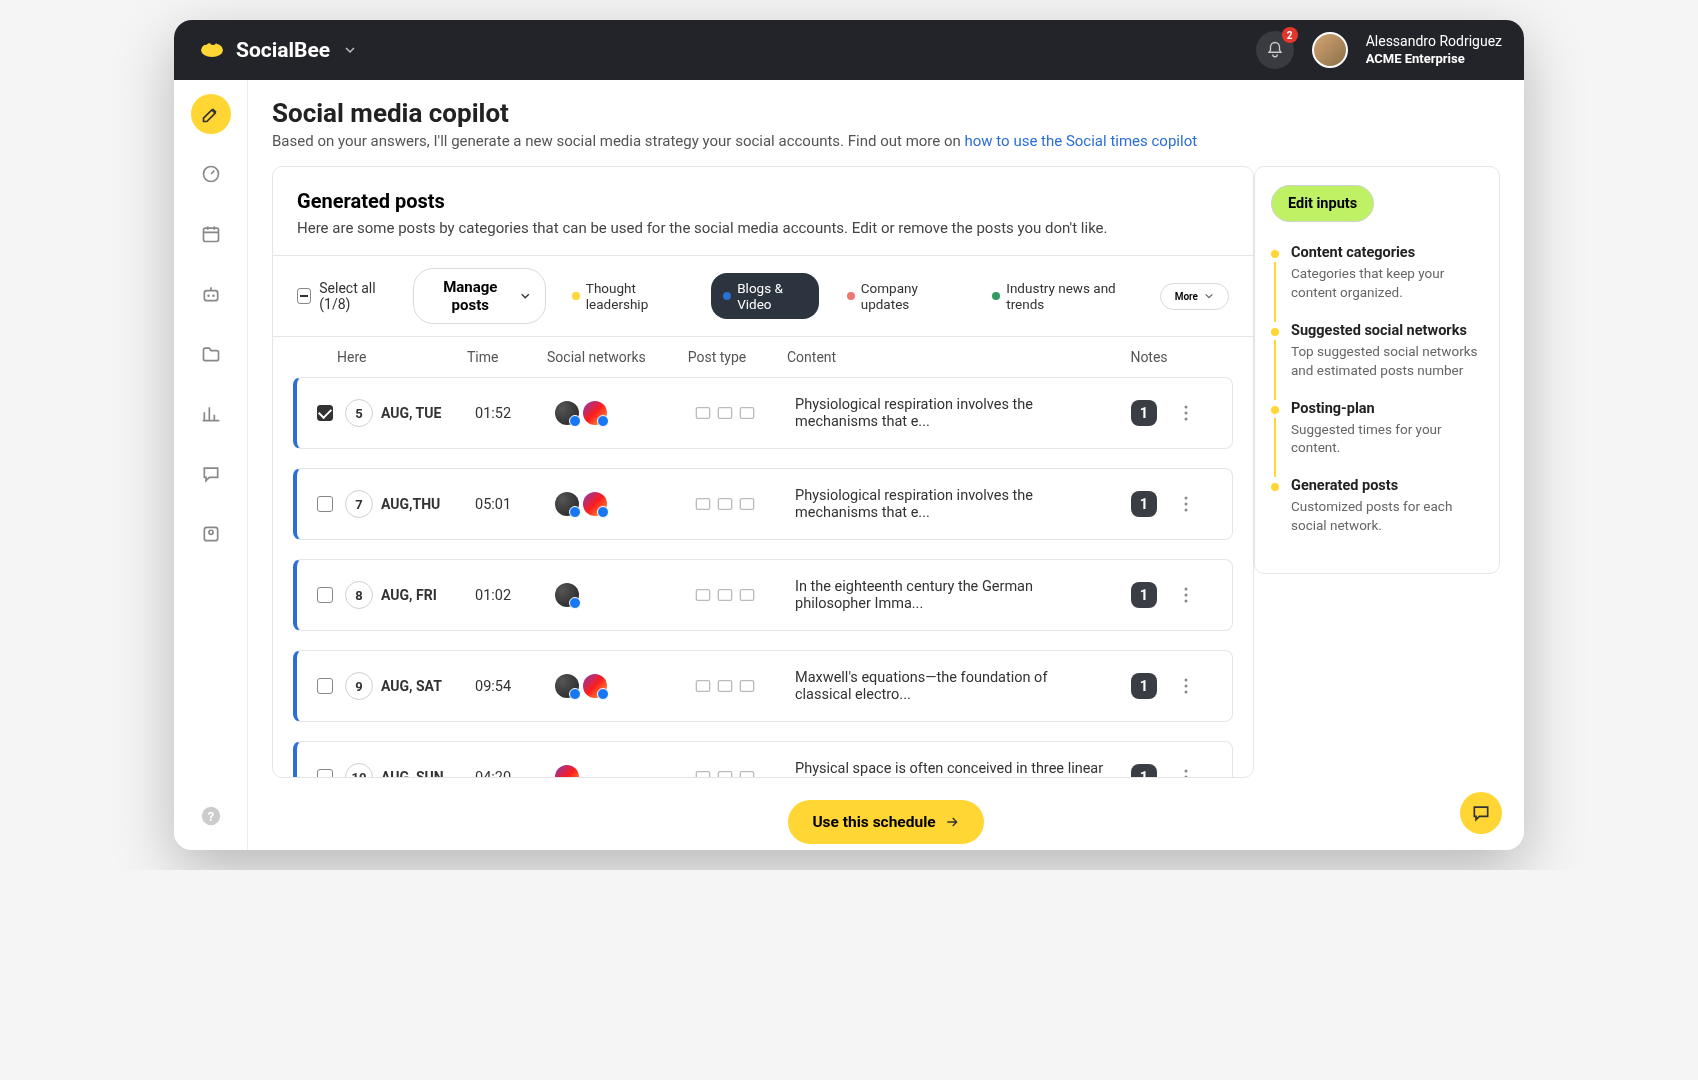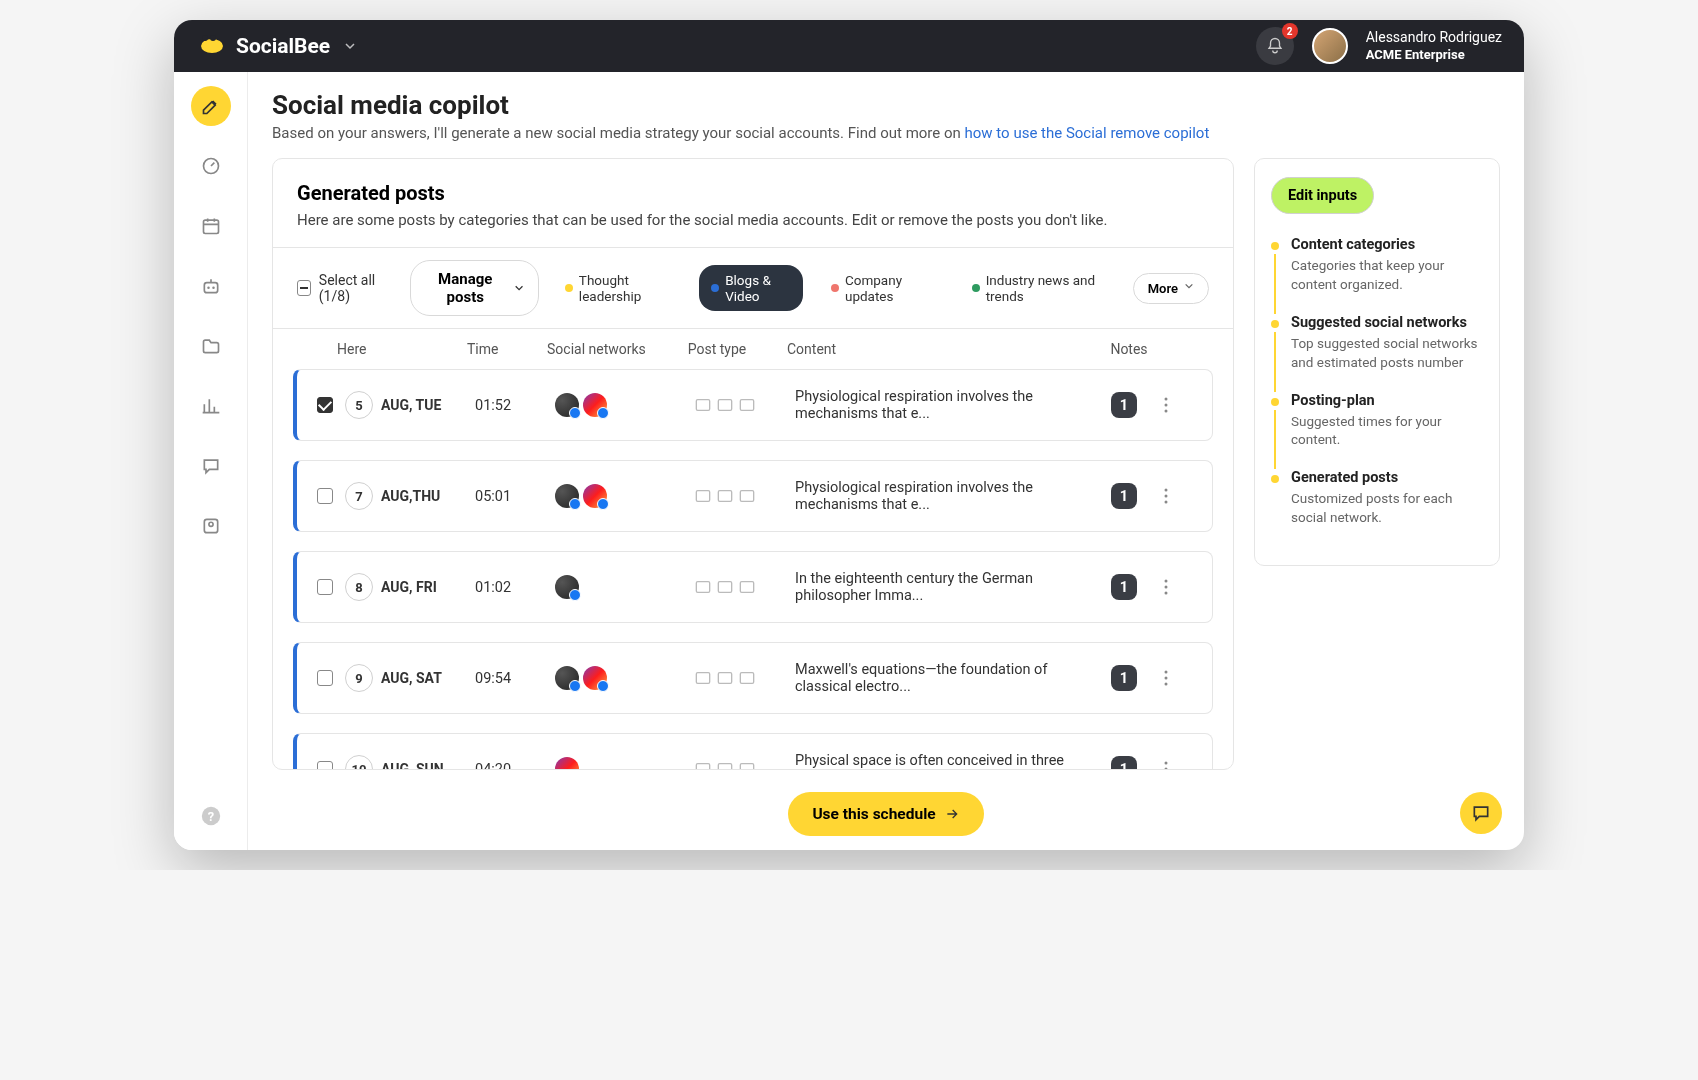--- a/index.html
+++ b/index.html
@@ -1,18 +1,18 @@
 <!DOCTYPE html>
 <html><head>
 <meta charset="utf-8">
 <style>
 * { margin: 0; padding: 0; box-sizing: border-box; font-family: -apple-system, BlinkMacSystemFont, "Segoe UI", Roboto, sans-serif; }
 body { background: #f5f5f5; padding: 20px; }
 .app-frame { width: 1350px; height: 830px; margin: 0 auto; background: #fff; border-radius: 18px; overflow: hidden; box-shadow: 0 20px 60px rgba(0,0,0,0.25); display: flex; flex-direction: column; }
-.topbar { background: #23242a; height: 52px; display: flex; align-items: center; padding: 0 22px; color: #fff; }
+.topbar { background: #23242a; height: 60px; display: flex; align-items: center; padding: 0 22px; color: #fff; }
 .logo { display: flex; align-items: center; gap: 8px; font-size: 21px; font-weight: 700; }
 .logo-icon { width: 32px; height: 22px; position: relative; }
 .logo-icon::before { content:''; position:absolute; width:22px; height:14px; background:#ffd633; border-radius:50%; top:4px; left:5px; }
 .logo-icon::after { content:''; position:absolute; width:6px; height:6px; background:#23242a; border-radius:50%; top:0; left:14px; box-shadow:-8px 0 0 #23242a; }
 .logo-chevron { margin-left: 6px; opacity: 0.7; }
 .topbar-right { margin-left: auto; display: flex; align-items: center; gap: 18px; }
 .bell-wrap { position: relative; width: 38px; height: 38px; background: #3a3b41; border-radius: 50%; display: flex; align-items: center; justify-content: center; cursor: pointer; }
 .bell-badge { position: absolute; top: -4px; right: -4px; background: #e4362c; color: #fff; font-size: 10px; font-weight: 700; border-radius: 50%; width: 16px; height: 16px; display: flex; align-items: center; justify-content: center; }
 .avatar { width: 36px; height: 36px; border-radius: 50%; background: linear-gradient(135deg,#d4a574,#8b6f47); border: 2px solid #fff; }
 .user-info { line-height: 1.3; }
@@ -20,37 +20,37 @@
 .user-org { font-size: 13px; font-weight: 700; color: #fff; }
 .body { flex: 1; display: flex; overflow: hidden; }
 .sidenav { width: 74px; background: #fff; border-right: 1px solid #ececec; padding: 14px 0; display: flex; flex-direction: column; align-items: center; gap: 20px; position: relative; }
 .sidenav-item { width: 40px; height: 40px; display: flex; align-items: center; justify-content: center; border-radius: 50%; color: #6b6b6b; cursor: pointer; }
 .sidenav-item.active { background: #ffd633; color: #333; }
 .sidenav-bottom { margin-top: auto; }
 .main { flex: 1; overflow-y: auto; padding: 18px 24px 24px; position: relative; }
 .page-title { font-size: 26px; font-weight: 700; color: #222; margin-bottom: 4px; }
 .page-sub { font-size: 15px; color: #555; margin-bottom: 16px; }
 .page-sub a { color: #2b6ed6; text-decoration: none; }
-.columns { display: flex; gap: 20px; }
+.columns { display: flex; }
 .card { background: #fff; border: 1px solid #e5e5e5; border-radius: 10px; }
 .card-main { flex: 1; padding: 22px 0 0; overflow: hidden; }
 .card-main h2 { font-size: 20px; font-weight: 700; padding: 0 24px; }
 .card-main .sub { font-size: 15px; color: #444; padding: 6px 24px 18px; }
 .toolbar { border-top: 1px solid #e5e5e5; border-bottom: 1px solid #e5e5e5; padding: 12px 24px; display: flex; align-items: center; gap: 14px; }
 .select-all { display: flex; align-items: center; gap: 8px; font-size: 14px; color: #333; }
 .sq-check { width: 16px; height: 16px; border: 1.5px solid #888; border-radius: 3px; display: flex; align-items: center; justify-content: center; cursor: pointer; }
 .sq-check.minus::after { content:''; width:8px; height:2px; background:#333; }
 .sq-check.checked { background:#333; border-color:#333; }
 .sq-check.checked::after { content:''; width:6px; height:10px; border:solid #fff; border-width:0 2px 2px 0; transform:rotate(45deg); margin-top:-2px; }
 .manage-btn { border: 1px solid #d9d9d9; background: #fff; padding: 9px 14px; border-radius: 20px; font-size: 15px; font-weight: 700; cursor: pointer; display: flex; align-items: center; gap: 8px; }
 .cat-group { display: flex; align-items: center; gap: 16px; margin-left: auto; }
 .cat-item { display: flex; align-items: center; gap: 6px; font-size: 13.5px; color: #333; cursor: pointer; padding: 7px 12px; border-radius: 16px; }
 .cat-item.active { background: #2c3440; color: #fff; }
 .dot { width: 8px; height: 8px; border-radius: 50%; flex-shrink: 0; }
-.more-btn { border: 1px solid #d9d9d9; background: #fff; padding: 7px 14px; border-radius: 18px; font-size: 13px; font-weight: 600; cursor: pointer; display: flex; gap: 6px; }
+.more-btn { border: 1px solid #d9d9d9; background: #fff; padding: 7px 14px; border-radius: 18px; font-size: 10px; font-weight: 600; cursor: pointer; display: flex; gap: 6px; }
 .table-head { display: flex; padding: 12px 24px; font-size: 14px; color: #555; }
 .col-cb { width: 40px; }
 .col-date { width: 130px; }
 .col-time { width: 80px; }
 .col-social { width: 120px; }
 .col-ptype { width: 100px; text-align: center; }
 .col-content { flex: 1; padding-left: 20px; }
 .col-notes { width: 80px; text-align: center; }
 .col-menu { width: 40px; }
 .rows { padding: 0 20px 12px; max-height: 400px; overflow-y: auto; }
@@ -161,21 +161,21 @@
           <svg width="22" height="22" viewBox="0 0 24 24">
             <circle cx="12" cy="12" r="10" fill="#ccc"></circle>
             <text x="12" y="17" text-anchor="middle" font-size="14" fill="#fff" font-weight="700">?</text>
           </svg>
         </div>
     </div>
 
     <div class="main">
       <h1 class="page-title">Social media copilot</h1>
       <p class="page-sub">
-        <span>Based on your answers, I'll generate a new social media strategy  your social accounts. Find out more on </span><a href="#">how to use the Social remove copilot</a>
+        <span>Based on your answers, I'll generate a new social media strategy  your social accounts. Find out more on </span><a href="#">how to use the Social times copilot</a>
       </p>
 
       <div class="columns">
         <div class="card card-main">
           <h2>Generated posts</h2>
           <p class="sub">Here are some posts by categories that can be used for the social media accounts. Edit or remove the posts you don't like.</p>
 
           <div class="toolbar">
             <div class="select-all">
               <span class="sq-check minus"></span>

